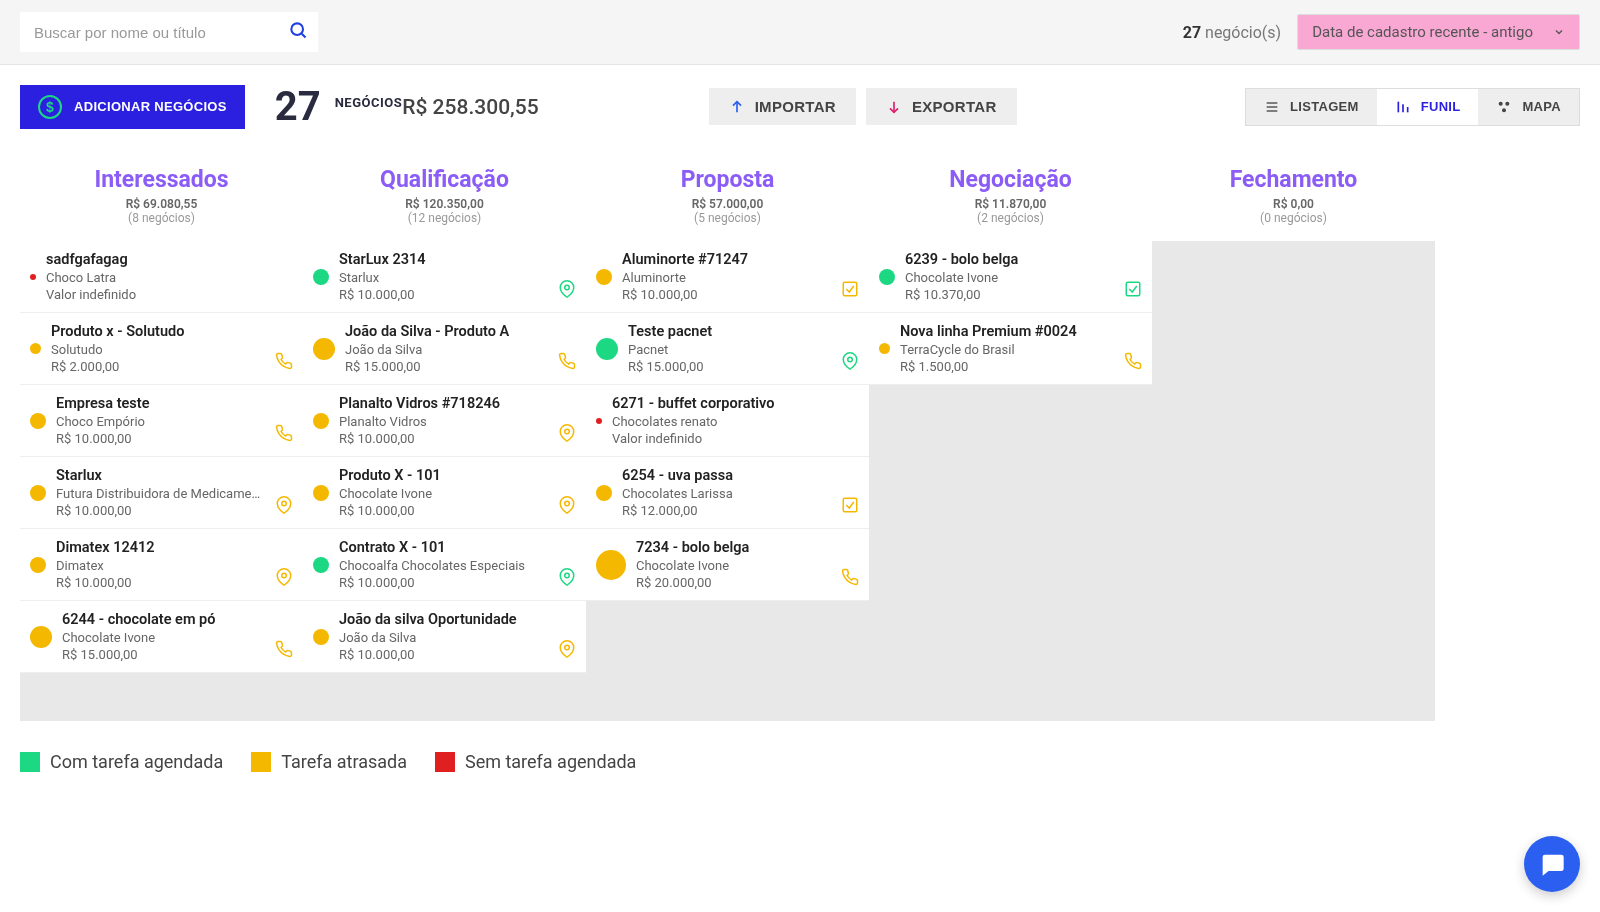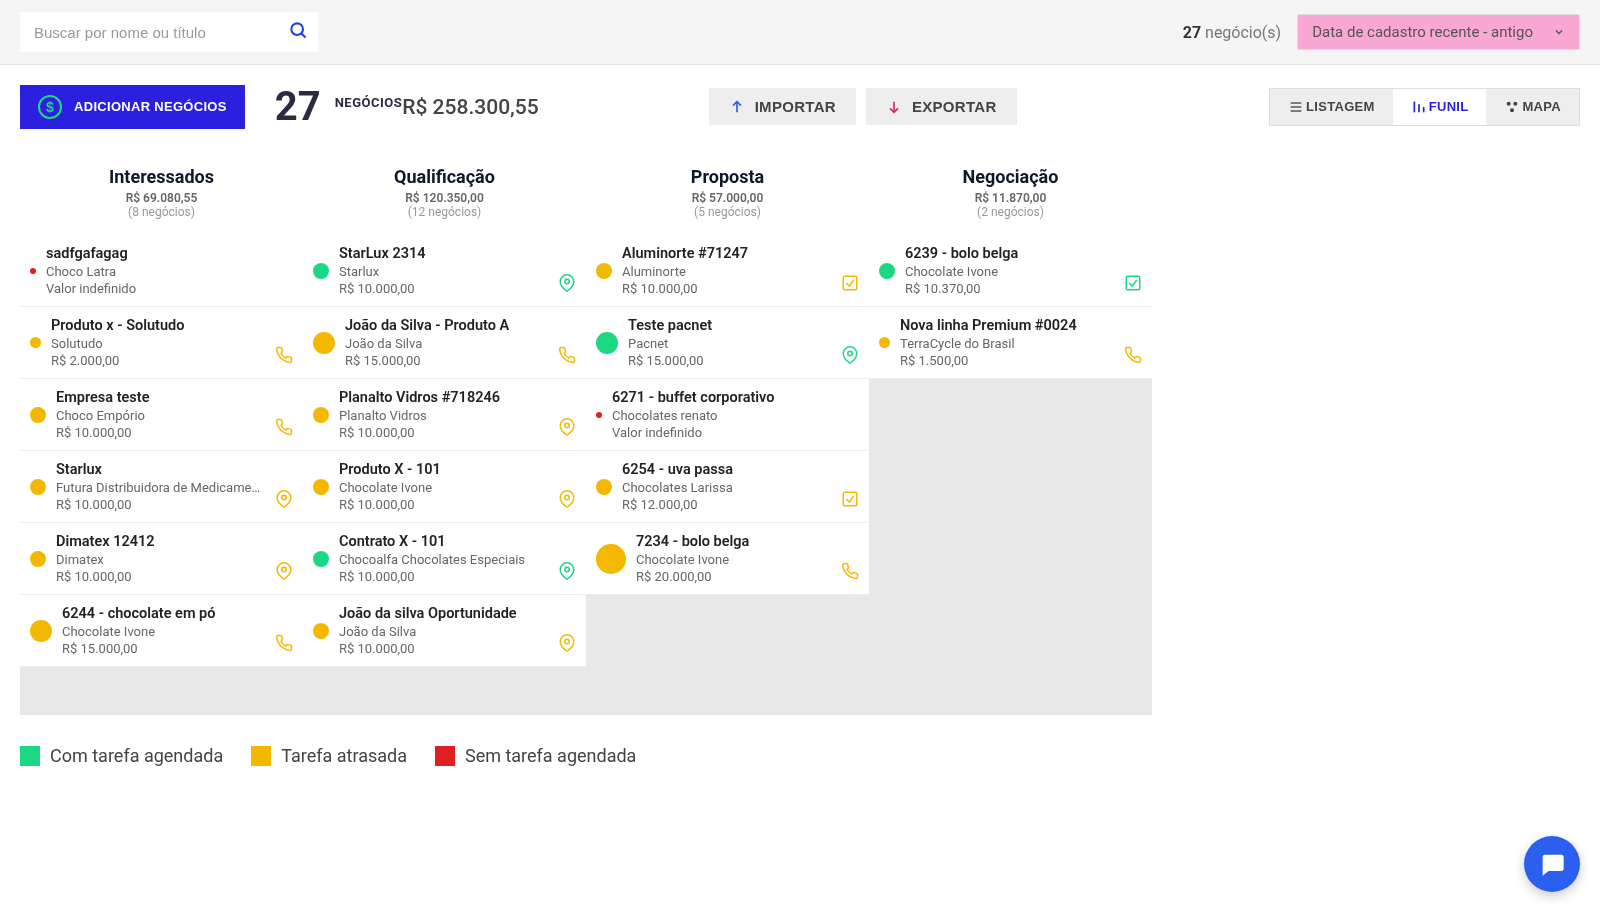--- a/index.html
+++ b/index.html
@@ -23,29 +23,29 @@
 .add-btn .dollar-circle { width: 24px; height: 24px; border-radius: 50%; border: 2px solid #1dd882; display: flex; align-items: center; justify-content: center; color: #1dd882; font-weight: 700; font-size: 14px; }
 .summary { display: flex; align-items: center; gap: 14px; }
 .summary-count { font-size: 40px; font-weight: 700; color: #2b2b40; }
 .summary-labels { display: flex; flex-direction: row; }
 .summary-label { font-size: 13px; font-weight: 700; color: #2b2b40; letter-spacing: 0.5px; }
 .summary-value { font-size: 21px; font-weight: 500; color: #444; }
 .io-buttons { display: flex; gap: 10px; margin-left: 140px; }
 .io-btn { display: flex; align-items: center; gap: 10px; background: #eee; border: none; padding: 10px 20px; font-size: 15px; font-weight: 700; color: #444; cursor: pointer; letter-spacing: 0.3px; }
 .io-btn svg { width: 16px; height: 16px; }
 .view-toggle { margin-left: auto; display: flex; border: 1px solid #ddd; }
-.view-btn { display: flex; align-items: center; gap: 2px; background: #eee; border: none; padding: 10px 18px; font-size: 13px; font-weight: 700; color: #444; cursor: pointer; letter-spacing: 0.3px; }
+.view-btn { display: flex; align-items: center; gap: 10px; background: #eee; border: none; padding: 10px 18px; font-size: 13px; font-weight: 700; color: #444; cursor: pointer; letter-spacing: 0.3px; }
 .view-btn.active { background: #fff; color: #2b1fe0; }
 .view-btn svg { width: 16px; height: 16px; }
 
 
 .kanban { display: flex; gap: 0; padding: 0 20px; overflow-x: auto; }
 .col { width: 283px; flex-shrink: 0; display: flex; flex-direction: column; }
 .col-header { text-align: center; padding: 8px 0 16px; }
-.col-title { font-size: 18px; font-weight: 700; color: #0f172a; }
+.col-title { font-size: 23px; font-weight: 700; color: #8b5cf6; }
 .col-sum { font-size: 12px; font-weight: 600; color: #666; margin-top: 4px; }
 .col-meta { font-size: 12px; color: #999; }
 .col-body { background: #e8e8e8; padding: 0; min-height: 480px; max-height: 480px; overflow-y: auto; position: relative; }
 .col-body::-webkit-scrollbar { width: 10px; }
 .col-body::-webkit-scrollbar-track { background: transparent; }
 .col-body::-webkit-scrollbar-thumb { background: #888; }
 .card { background: #fff; border-bottom: 1px solid #eee; padding: 10px 12px 10px 10px; display: flex; gap: 10px; position: relative; cursor: pointer; }
 .status-dot { flex-shrink: 0; border-radius: 50%; align-self: center; }
 .dot-tiny { width: 6px; height: 6px; }
 .dot-sm { width: 11px; height: 11px; }
@@ -402,20 +402,28 @@
             <div class="card-title">Nova linha Premium #0024</div>
             <div class="card-company">TerraCycle do Brasil</div>
             <div class="card-value">R$ 1.500,00</div>
           </div>
           <span class="card-icon"><svg width="18" height="18" viewBox="0 0 24 24" fill="none" stroke="currentColor" stroke-width="2" class="icon-phone">
               <path d="M22 16.92v3a2 2 0 0 1-2.18 2 19.79 19.79 0 0 1-8.63-3.07 19.5 19.5 0 0 1-6-6A19.79 19.79 0 0 1 2.12 4.18 2 2 0 0 1 4.11 2h3a2 2 0 0 1 2 1.72c.13.96.37 1.9.72 2.81a2 2 0 0 1-.45 2.11L8.09 10a16 16 0 0 0 6 6l1.36-1.36a2 2 0 0 1 2.11-.45c.91.35 1.85.59 2.81.72A2 2 0 0 1 22 16.92z"></path>
             </svg></span>
         </div>
       </div>
     </div>
+    <div class="col">
+      <div class="col-header">
+        <div class="col-title">Fechamento</div>
+        <div class="col-sum">R$ 0,00</div>
+        <div class="col-meta">(0 negócios)</div>
+      </div>
+      <div class="col-body"></div>
+    </div>
   </div>
 
 <div class="legend">
   <div class="legend-item">
     <span class="legend-square sq-green"></span>
     <span>Com tarefa agendada</span>
   </div>
   <div class="legend-item">
     <span class="legend-square sq-yellow"></span>
     <span>Tarefa atrasada</span>

